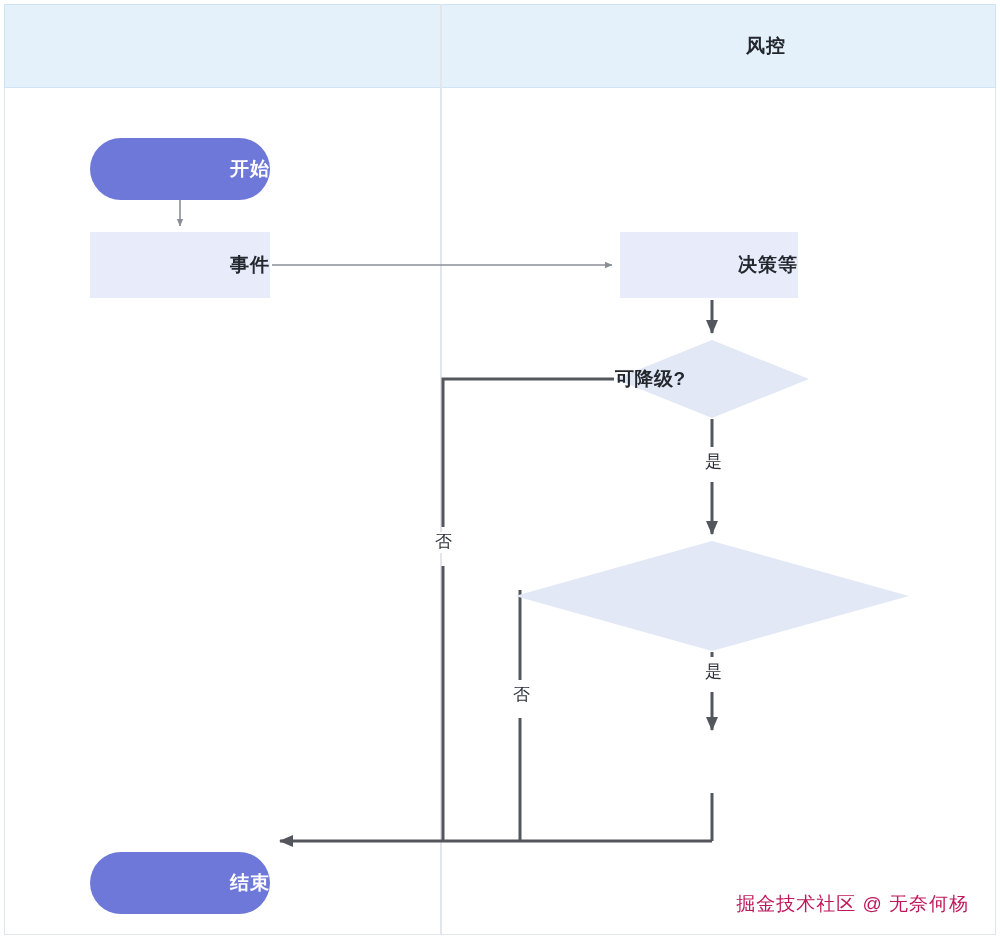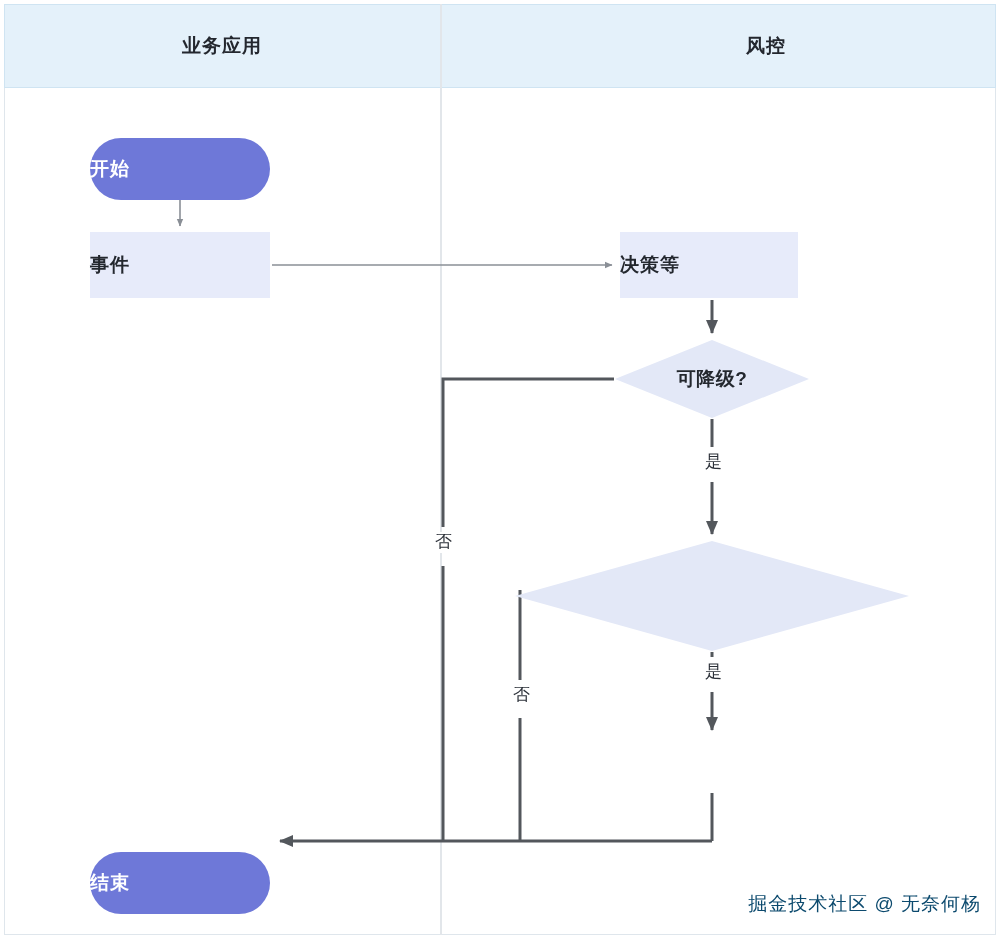--- a/index.html
+++ b/index.html
@@ -53,42 +53,41 @@
     width: 992px;
     height: 847px;
     border: 1px solid #dfe6ec;
     border-top: none;
     box-sizing: border-box;
   }
   .node {
     position: absolute;
     display: flex;
     align-items: center;
-    justify-content: flex-start;
+    justify-content: flex-end;
     text-align: center;
     box-sizing: border-box;
     font-weight: 700;
     letter-spacing: 1px;
   }
   .node-terminator {
     background: #6e78d8;
     color: #ffffff;
     border-radius: 40px;
     font-size: 19px;
   }
   .node-process {
     background: #e7ebfa;
     color: #23272e;
     font-size: 19px;
   }
   .node-decision-label {
     position: absolute;
     display: flex;
     align-items: center;
-    justify-content: center;
     text-align: center;
     font-weight: 700;
     font-size: 19px;
     color: #23272e;
     line-height: 1.55;
     letter-spacing: 0.5px;
     pointer-events: none;
   }
   svg.edges {
     position: absolute;
@@ -101,39 +100,36 @@
     position: absolute;
     font-size: 17px;
     color: #2b3038;
     font-weight: 400;
     background: #ffffff;
     padding: 1px 3px;
     line-height: 1.1;
   }
   .watermark {
     position: absolute;
-    right: 19px;
+    right: 31px;
     bottom: 22px;
     font-size: 19px;
-    color: #0c4a6e;
+    color: #be185d;
     letter-spacing: 1px;
     white-space: nowrap;
   }
 </style>
 </head>
 <body>
 
 <div id="canvas">
 
   <div class="lane-header-band"></div>
   <div class="lane-body-border"></div>
 
-  <div class="lane-header" style="left:4px; width:436px;">
-    <span>业务应用</span>
-  </div>
   <div class="lane-header" style="left:442px; width:648px;">
     <span>风控</span>
   </div>
   <div class="lane-divider" style="left:440px;"></div>
 
   <svg class="edges" viewBox="0 0 1000 939">
     <defs>
       <marker id="arrow-thin" markerWidth="9" markerHeight="9" refX="7.5" refY="4" orient="auto" markerUnits="userSpaceOnUse">
         <path d="M0,0.6 L8,4 L0,7.4 Z" fill="#8a8f96"></path>
       </marker>

